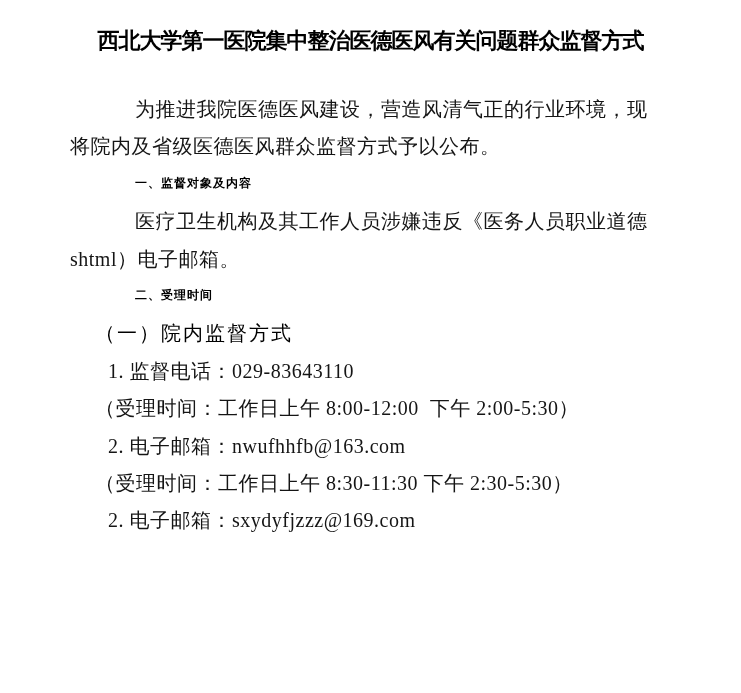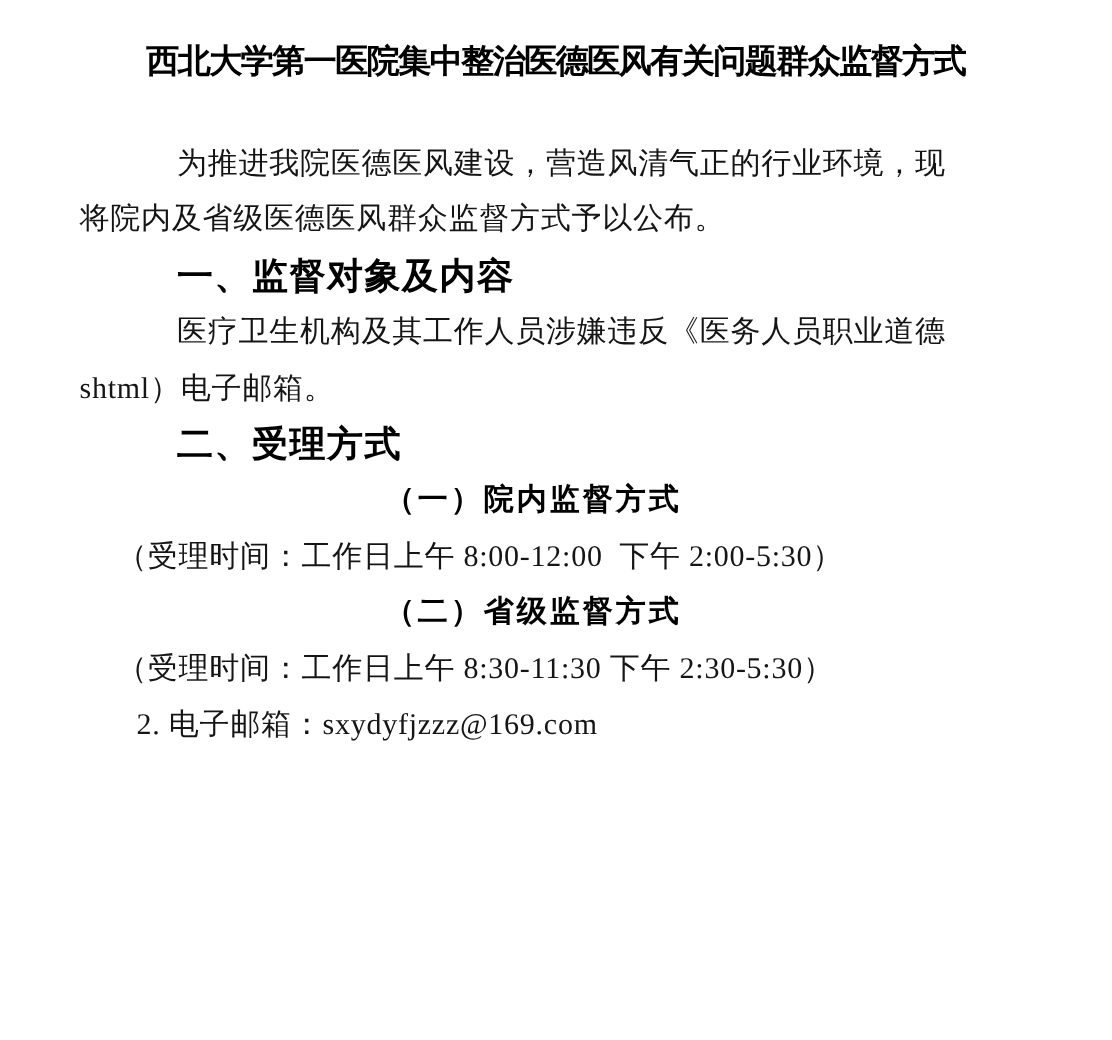--- a/index.html
+++ b/index.html
@@ -21,68 +21,68 @@
     width: 741px;
     text-align: center;
     font-size: 22px;
     line-height: 30px;
     font-weight: bold;
     letter-spacing: -1px;
     color: #000000;
   }
   .doc-body {
     margin-top: 35px;
-    padding-left: 53px;
+    padding-left: 70px;
     width: 580px;
   }
   .line {
     display: block;
     font-size: 20px;
     line-height: 37.4px;
     letter-spacing: 0.5px;
     white-space: pre;
     color: #151515;
   }
   .indent-2 { padding-left: 65px; }
   .indent-num { padding-left: 38px; }
   .indent-paren { padding-left: 25px; }
   .heading-sans {
-    font-family: Liberation Sans, sans-serif;
+    font-family: Liberation Mono, monospace;
     font-weight: bold;
     letter-spacing: 1px;
     color: #000000;
-    font-size: 24px;
+    font-size: 12px;
   }
   .heading-serif {
-    font-weight: bold;
+    font-weight: normal;
     letter-spacing: 2px;
     color: #000000;
-    text-align: center;
   }
 </style>
 </head>
 <body>
 
 <div class="page">
 
   <div class="doc-title">西北大学第一医院集中整治医德医风有关问题群众监督方式</div>
 
   <div class="doc-body">
 
     <span class="line indent-2">为推进我院医德医风建设，营造风清气正的行业环境，现</span>
     <span class="line">将院内及省级医德医风群众监督方式予以公布。</span>
 
     <span class="line indent-2 heading-sans">一、监督对象及内容</span>
 
     <span class="line indent-2">医疗卫生机构及其工作人员涉嫌违反《医务人员职业道德</span>
     <span class="line">shtml）电子邮箱。</span>
 
-    <span class="line indent-2 heading-sans">二、受理方式</span>
+    <span class="line indent-2 heading-sans">二、受理时间</span>
 
     <span class="line indent-paren heading-serif">（一）院内监督方式</span>
+    <span class="line indent-num">1. 监督电话：029-83643110</span>
     <span class="line indent-paren">（受理时间：工作日上午 8:00-12:00  下午 2:00-5:30）</span>
+    <span class="line indent-num">2. 电子邮箱：nwufhhfb@163.com</span>
 
-    <span class="line indent-paren heading-serif">（二）省级监督方式</span>
     <span class="line indent-paren">（受理时间：工作日上午 8:30-11:30 下午 2:30-5:30）</span>
     <span class="line indent-num">2. 电子邮箱：sxydyfjzzz@169.com</span>
 
   </div>
 </div>
 
 </body></html>

